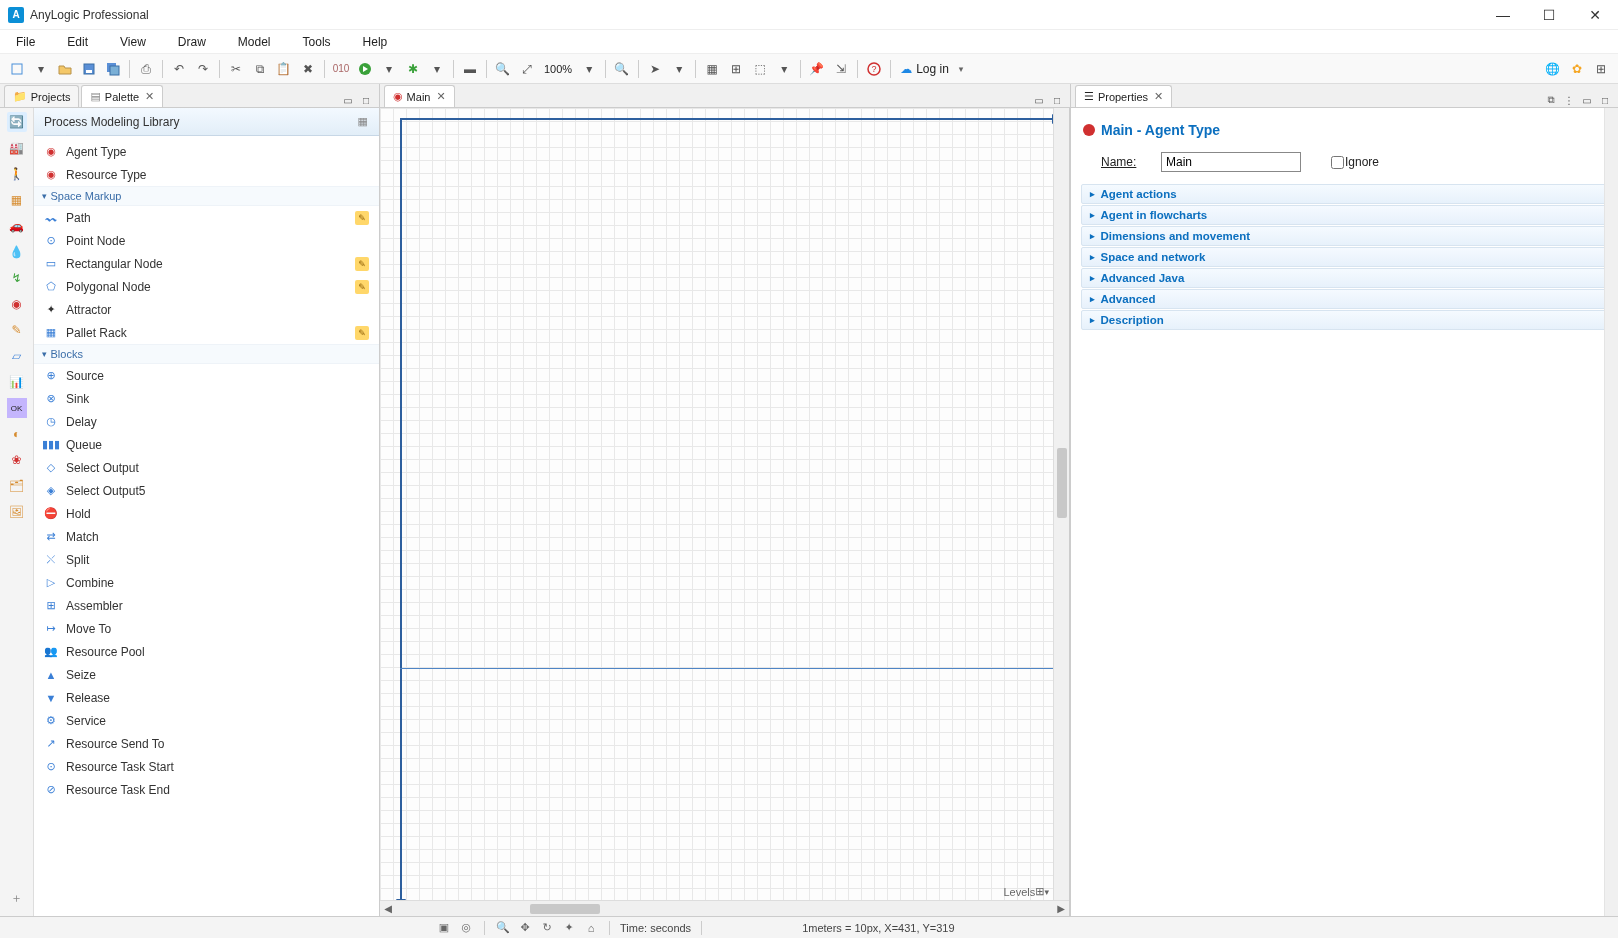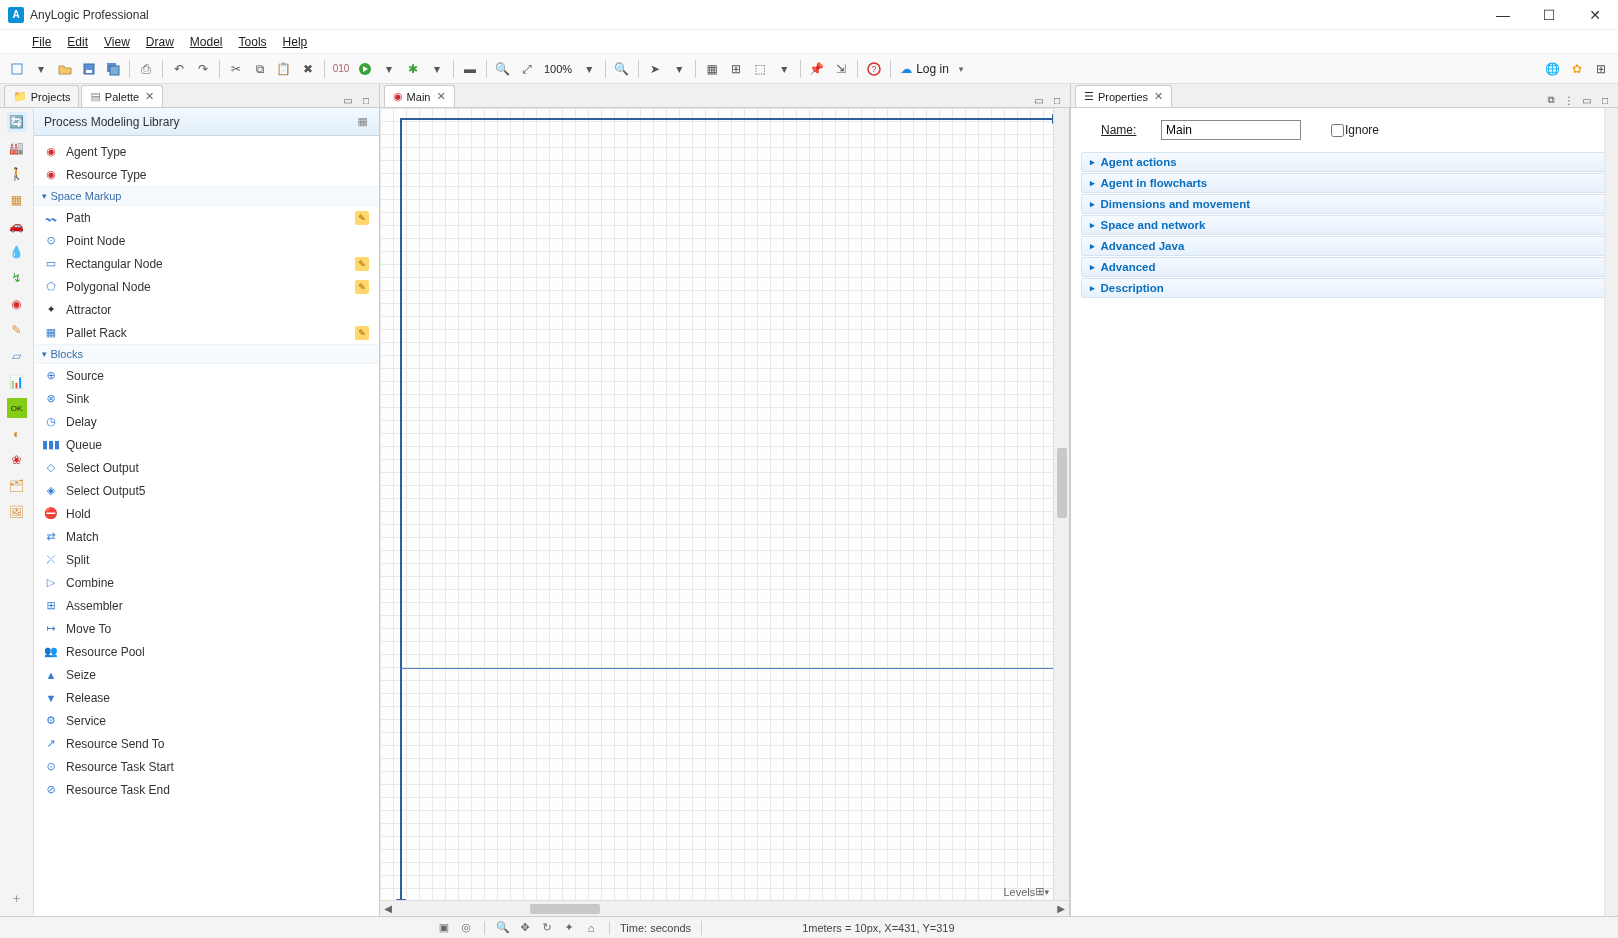--- a/index.html
+++ b/index.html
@@ -7,21 +7,21 @@
 body { display: flex; flex-direction: column; font-size: 12px; color: #222; }
 
 
 .titlebar { height: 30px; display: flex; align-items: center; padding: 0 8px; background: #fff; border-bottom: 1px solid #eee; }
 .titlebar .logo { width: 16px; height: 16px; background: #0b8fd6; color:#fff; display:inline-flex; align-items:center; justify-content:center; font-size:10px; font-weight:bold; border-radius:2px; margin-right:6px;}
 .titlebar .title { font-size: 12px; color:#333; }
 .titlebar .winbtns { margin-left:auto; display:flex; gap:16px; }
 .titlebar .winbtn { width:30px; height:20px; display:flex; align-items:center; justify-content:center; font-size:14px; color:#333; }
 
 
-.menubar { height: 24px; display:flex; align-items:center; padding: 0 24px; gap: 0; border-bottom:1px solid #eee;text-decoration:underline;}
+.menubar { height: 24px; display:flex; align-items:center; padding: 0 8px; gap: 16px; border-bottom:1px solid #eee;}
 .menubar .menuitem { padding: 3px 8px; font-size:12px; color:#222; cursor:default;}
 
 
 .toolbar { height: 30px; display:flex; align-items:center; padding: 0 6px; gap:2px; border-bottom:1px solid #ddd; background:#f9f9f9;}
 .toolbar .tbtn { width:22px; height:22px; display:flex; align-items:center; justify-content:center; font-size:12px; color:#555; border-radius:2px;}
 .toolbar .sep { width:1px; height:18px; background:#ccc; margin:0 3px;}
 .toolbar .zoom { font-size:11px; padding:0 4px;}
 .toolbar .login { display:flex; align-items:center; gap:4px; padding:0 4px; font-size:12px;}
 .toolbar .spacer { flex:1;}
 
@@ -231,21 +231,21 @@
         <div class="picon" style="color:#b83a5a">🏭</div>
         <div class="picon" style="color:#3aa13a">🚶</div>
         <div class="picon" style="color:#d68b2e">▦</div>
         <div class="picon">🚗</div>
         <div class="picon" style="color:#3a7fd6">💧</div>
         <div class="picon" style="color:#3aa13a">↯</div>
         <div class="picon" style="color:#d03030">◉</div>
         <div class="picon" style="color:#d68b2e">✎</div>
         <div class="picon" style="color:#3a7fd6">▱</div>
         <div class="picon" style="color:#c8483a">📊</div>
-        <div class="picon" style="background:#84cc16;font-size:8px;">OK</div>
+        <div class="picon" style="background:#c4b5fd;font-size:8px;">OK</div>
         <div class="picon" style="color:#d68b2e">◐</div>
         <div class="picon" style="color:#d03030">❀</div>
         <div class="picon" style="color:#d68b2e">🗂</div>
         <div class="picon" style="color:#d68b2e">🖼</div>
         <div class="picon add" style="color:#888">＋</div>
       </div>
 
       <div class="pal-content">
         <div class="pal-header">
           <span>Process Modeling Library</span>
@@ -420,20 +420,24 @@
         <span class="closex">✕</span>
       </div>
       <div class="tabctrl">
         <span>⧉</span>
         <span>⋮</span>
         <span>▭</span>
         <span>□</span>
       </div>
     </div>
     <div class="prop-body">
+      <div class="prop-title">
+        <span class="redball"></span>
+        <span>Main - Agent Type</span>
+      </div>
       <div class="prop-row">
         <label>Name:</label>
         <input type="text" value="Main" style="">
         <div class="chk">
           <input type="checkbox" style="">
           <span>Ignore</span>
         </div>
       </div>
       <div class="prop-section">
           <span class="tri">▸</span>

